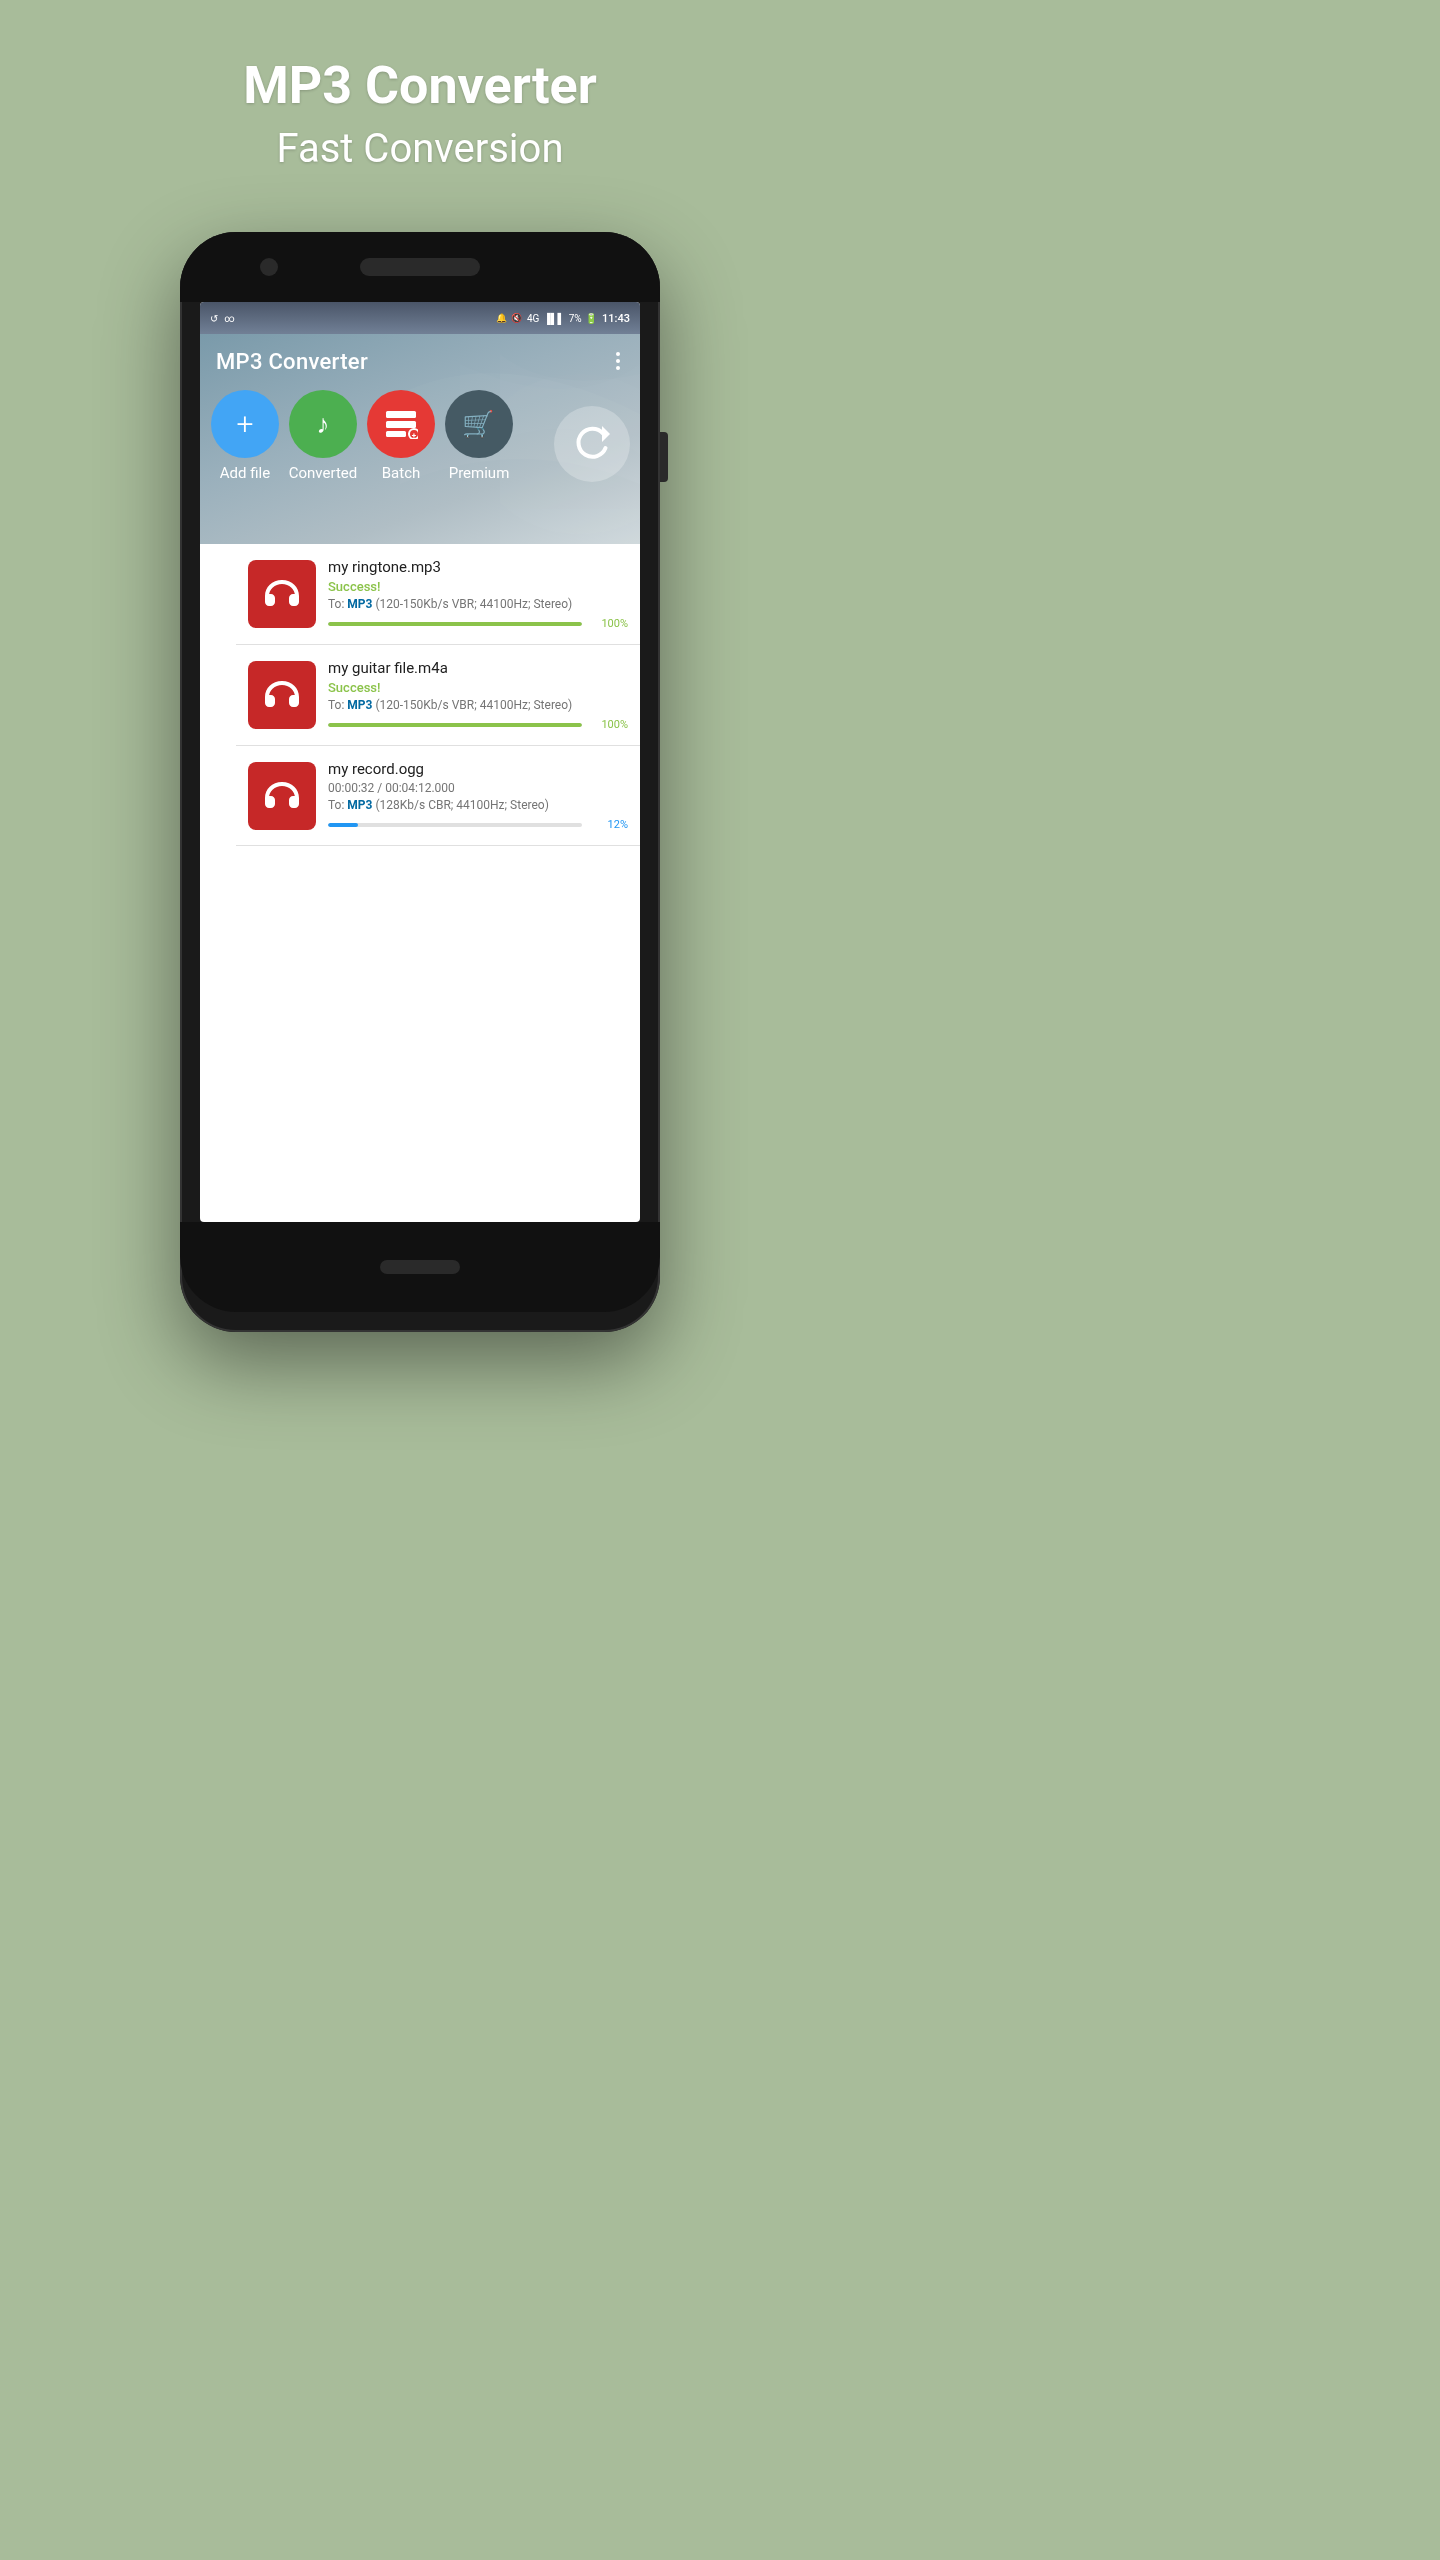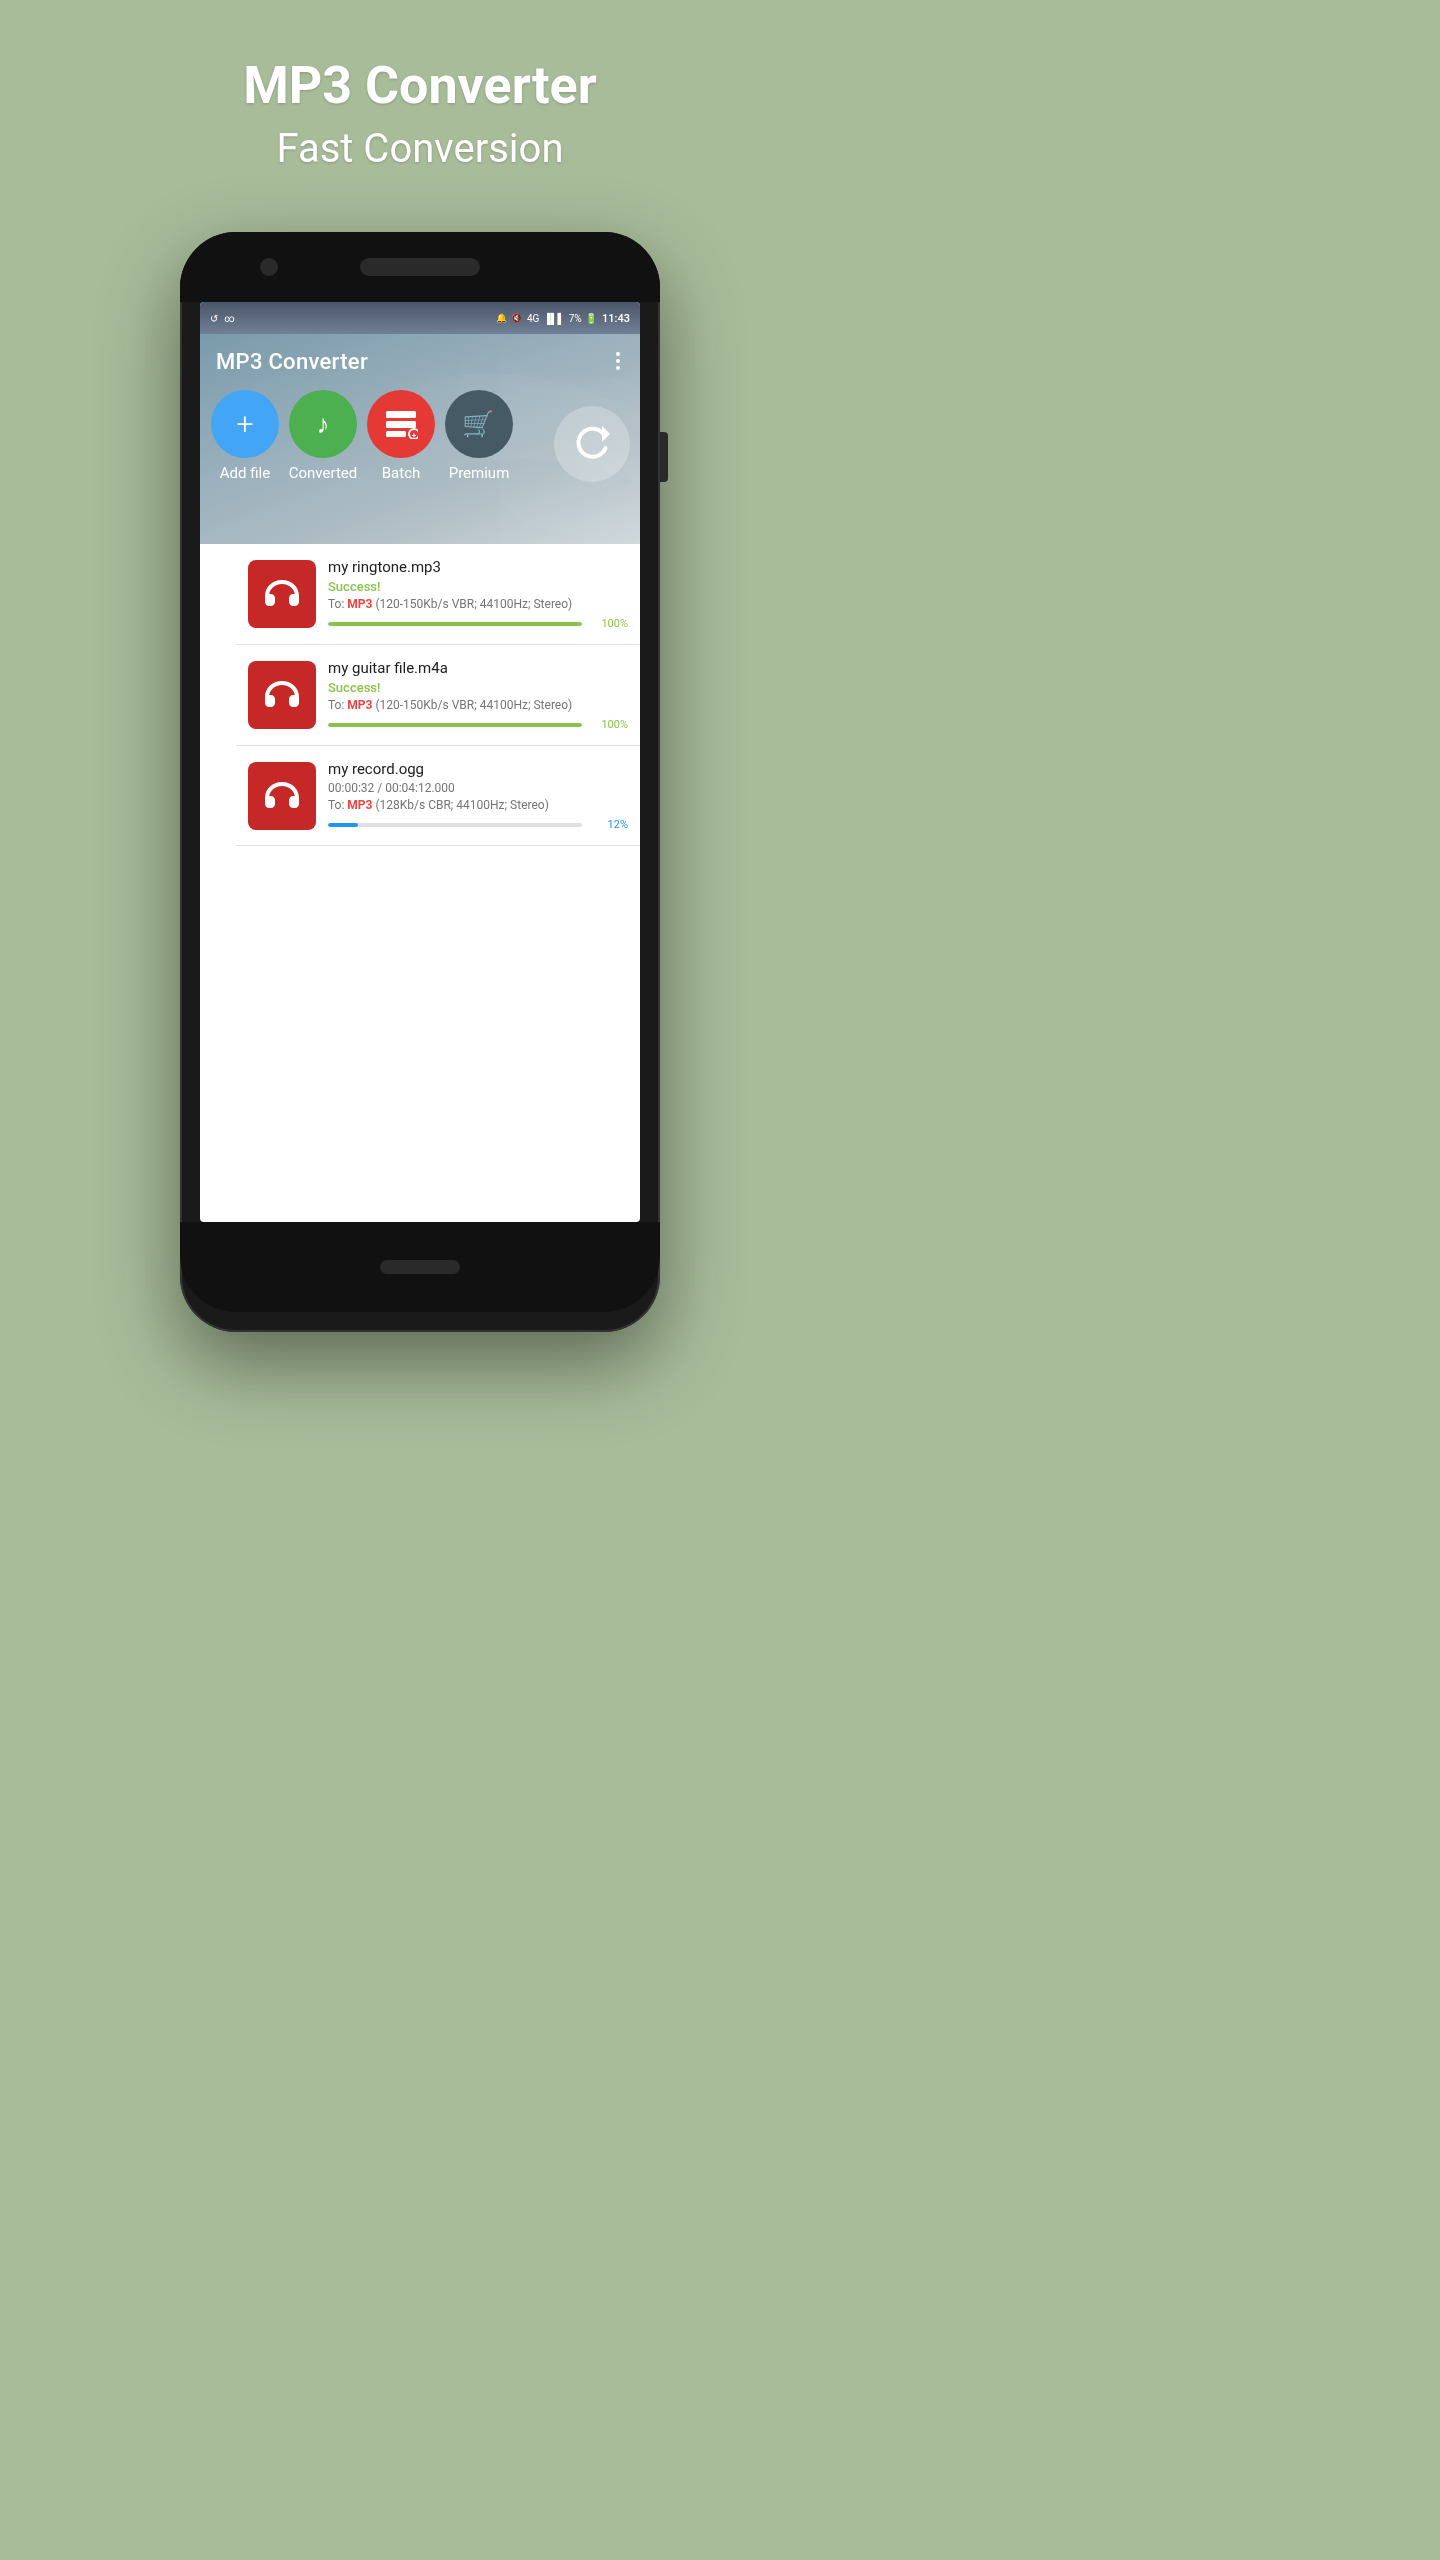--- a/index.html
+++ b/index.html
@@ -296,21 +296,21 @@
       margin-bottom: 3px;
     }
 
     .file-format {
       font-size: 12px;
       color: #757575;
       margin-bottom: 6px;
     }
 
     .file-format strong {
-      color: #ef4444;
+      color: #0369a1;
       font-weight: 700;
     }
 
     .progress-row {
       display: flex;
       align-items: center;
       gap: 14px;
     }
 
     .progress-bar-bg {

